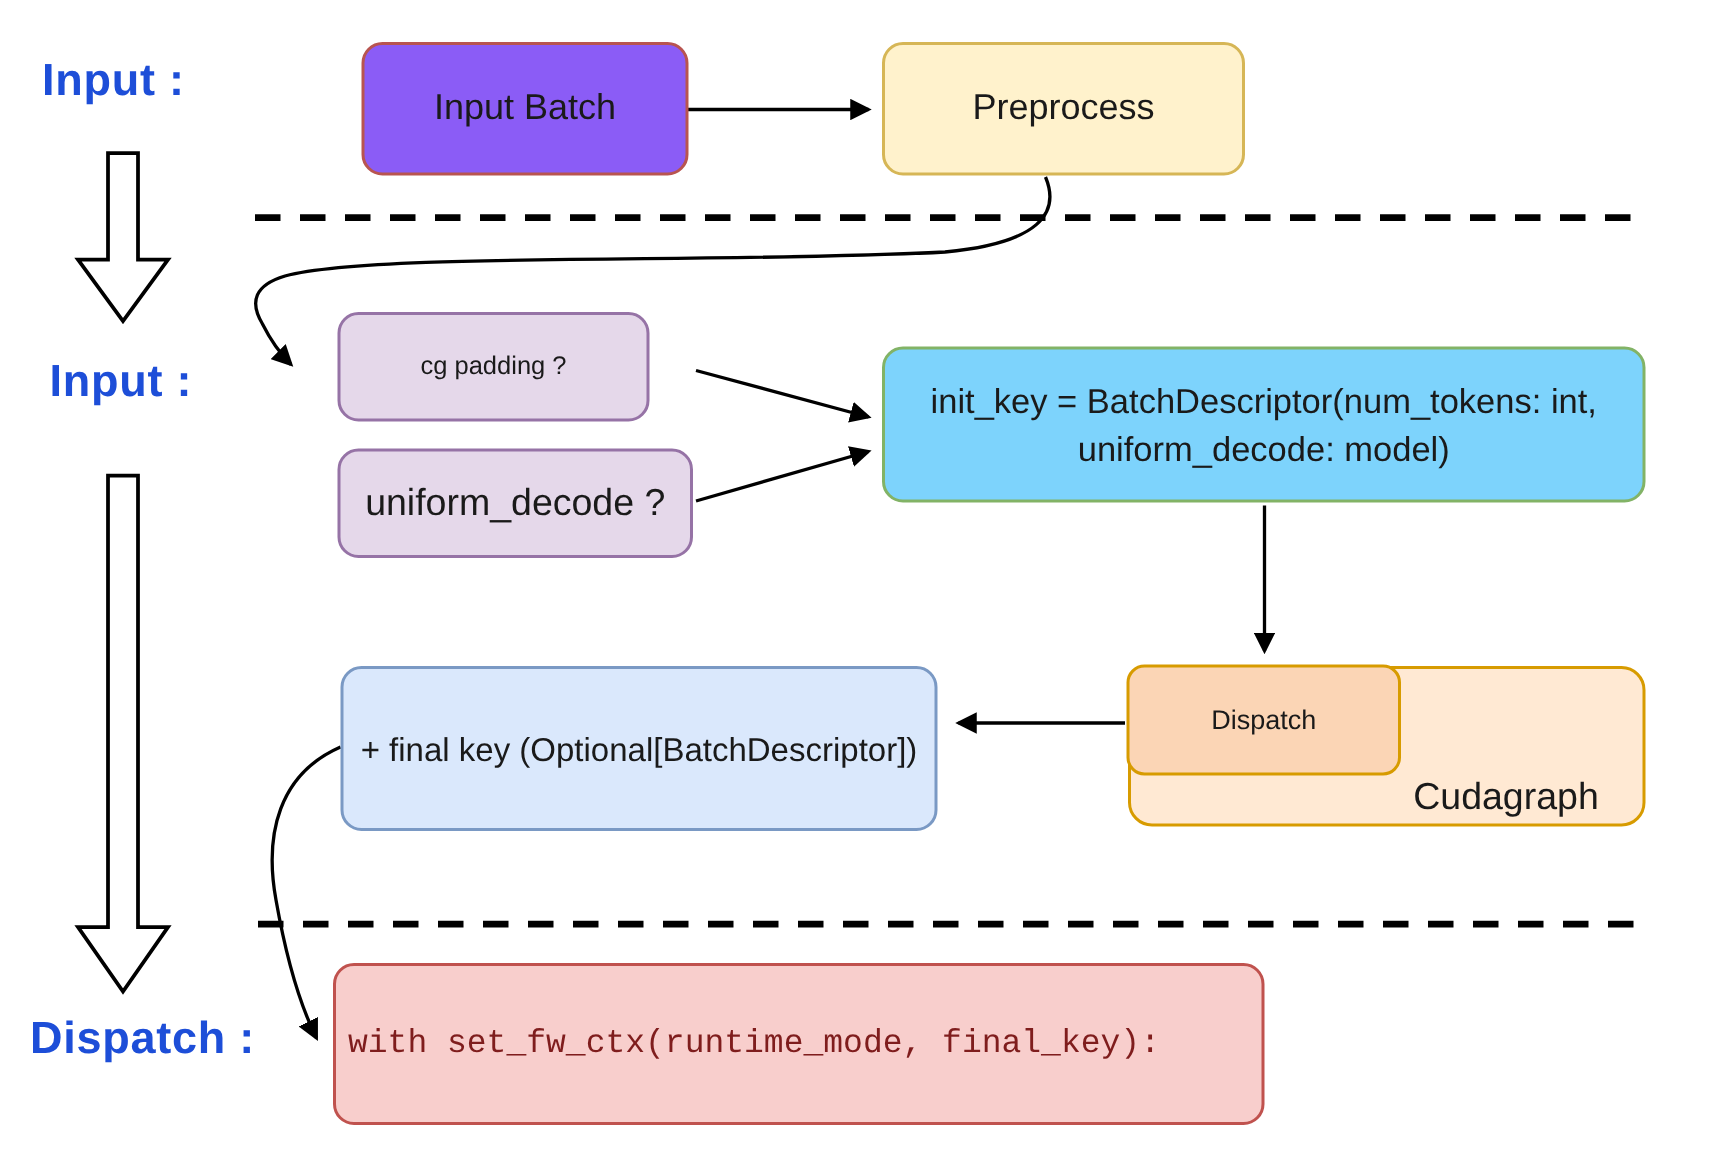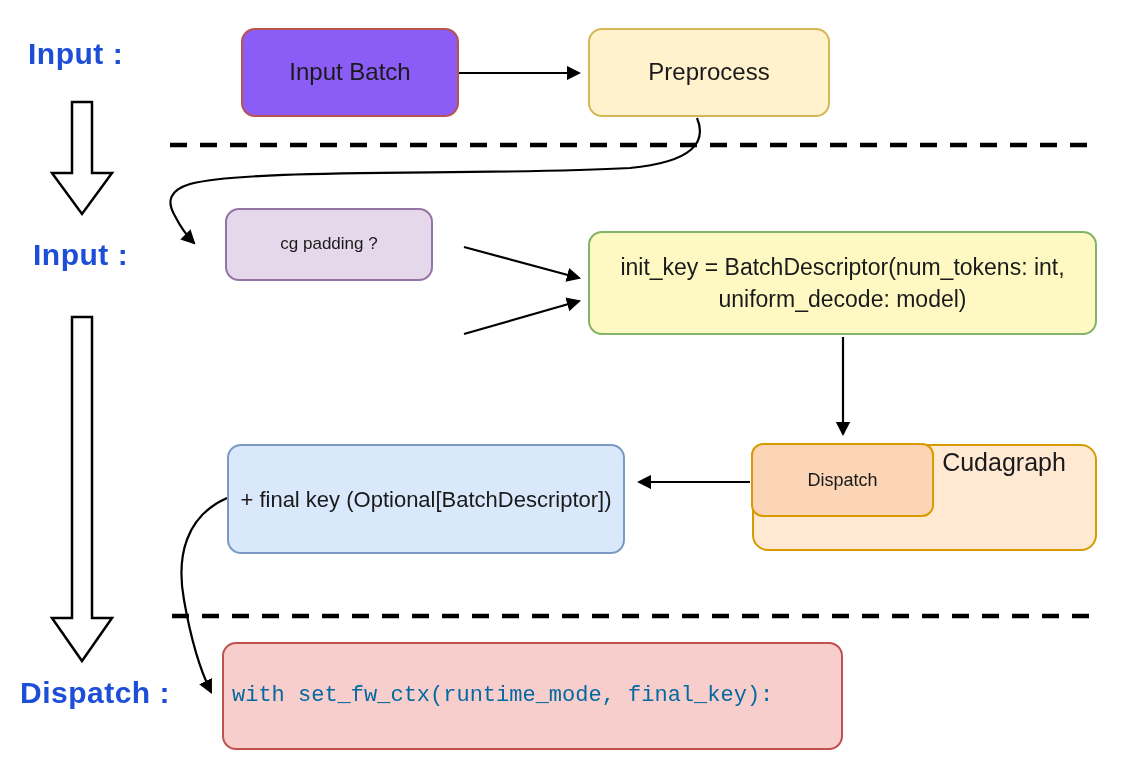--- a/index.html
+++ b/index.html
@@ -25,33 +25,33 @@
     display:flex;flex-direction:column;
     align-items:center;justify-content:center;
     text-align:center;
     box-sizing:border-box;
     line-height:1.35;
   }
   .node-input-batch{left:241px;top:28px;width:218px;height:89px;background:#8b5cf6;border-color:#b85450;font-size:24px;}
   .node-preprocess{left:588px;top:28px;width:242px;height:89px;background:#fff2cc;border-color:#d6b656;font-size:24px;}
   .node-cg-padding{left:225px;top:208px;width:208px;height:73px;background:#e5d8ea;border-color:#9673a6;font-size:17px;}
   .node-uniform-decode{left:225px;top:299px;width:237px;height:73px;background:#e5d8ea;border-color:#9673a6;font-size:25px;}
-  .node-init-key{left:588px;top:231px;width:509px;height:104px;background:#fef9c3;border-color:#82b366;font-size:23px;line-height:1.4;}
+  .node-init-key{left:588px;top:231px;width:509px;height:104px;background:#7dd3fc;border-color:#82b366;font-size:23px;line-height:1.4;}
   .node-cudagraph{left:752px;top:444px;width:345px;height:107px;background:#ffe9d3;border-color:#d79b00;border-radius:16px;}
   .cudagraph-label{
     position:absolute;right:6px;top:0;width:170px;height:100%;
-    display:flex;flex-direction:column;align-items:center;justify-content:flex-start;
+    display:flex;flex-direction:column;align-items:center;justify-content:flex-end;
     font-size:25px;line-height:1.35;
   }
   .node-dispatch{left:751px;top:443px;width:183px;height:74px;background:#fbd5b5;border-color:#d79b00;border-radius:12px;font-size:18px;}
   .node-runtime{left:227px;top:444px;width:398px;height:110px;background:#dae8fc;border-color:#7a99c4;font-size:22px;line-height:1.5;}
   .node-execute-code{
     left:222px;top:642px;width:621px;height:108px;
     background:#f8cecc;border-color:#c0524e;
-    font-size:22px;color:#0369a1;
+    font-size:22px;color:#7f1d1d;
     font-family:"Liberation Mono","DejaVu Sans Mono",monospace;
     align-items:flex-start;justify-content:center;
     padding-left:8px;line-height:1.55;
   }
   .code-line{white-space:pre;text-align:left;}
 </style>
 </head>
 <body>
 
 <div id="canvas">
@@ -88,20 +88,23 @@
   </div>
 
   <div class="node node-preprocess">
     <span>Preprocess</span>
   </div>
 
   <div class="node node-cg-padding">
     <span>cg padding ?</span>
   </div>
 
+  <div class="node node-uniform-decode">
+    <span>uniform_decode ?</span>
+  </div>
 
   <div class="node node-init-key">
     <div>init_key = BatchDescriptor(num_tokens: int,</div>
     <div>uniform_decode: model)</div>
   </div>
 
   <div class="node node-cudagraph">
     <div class="cudagraph-label">
       <div>Cudagraph</div>
     </div>

